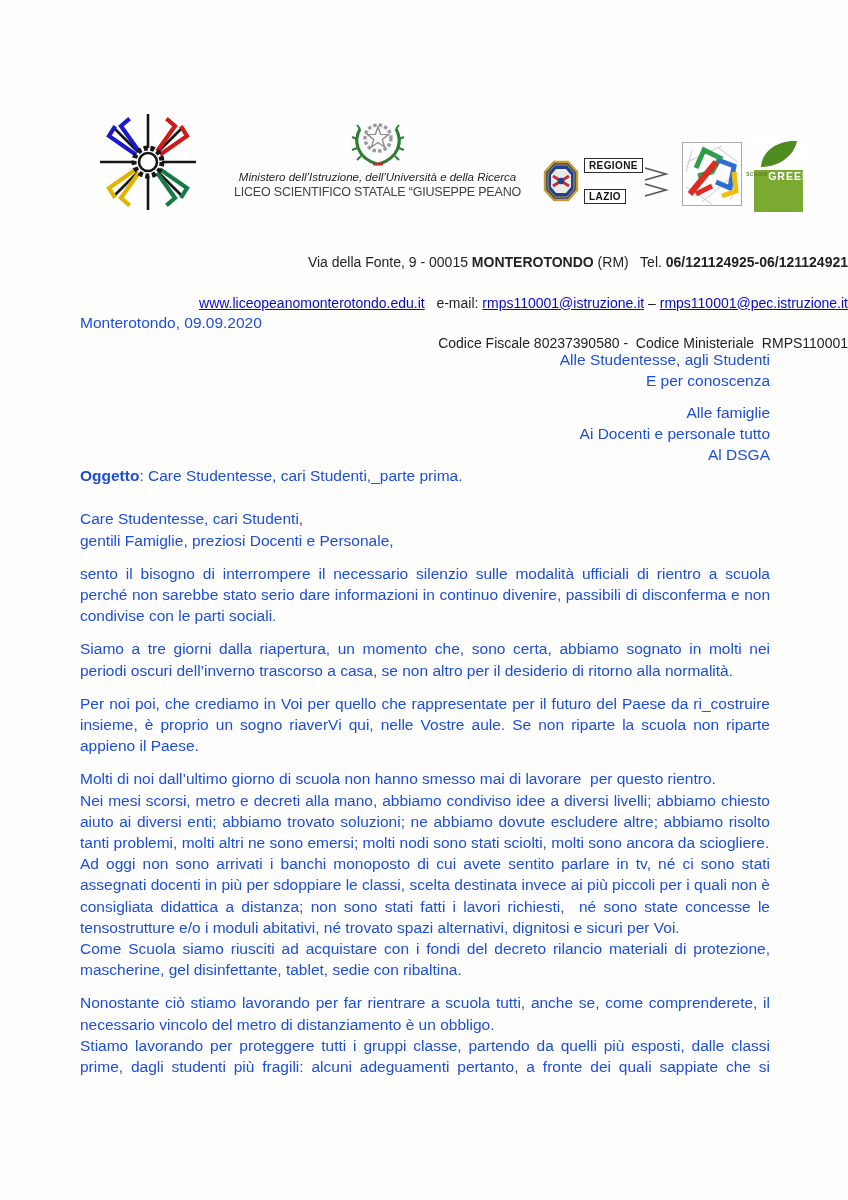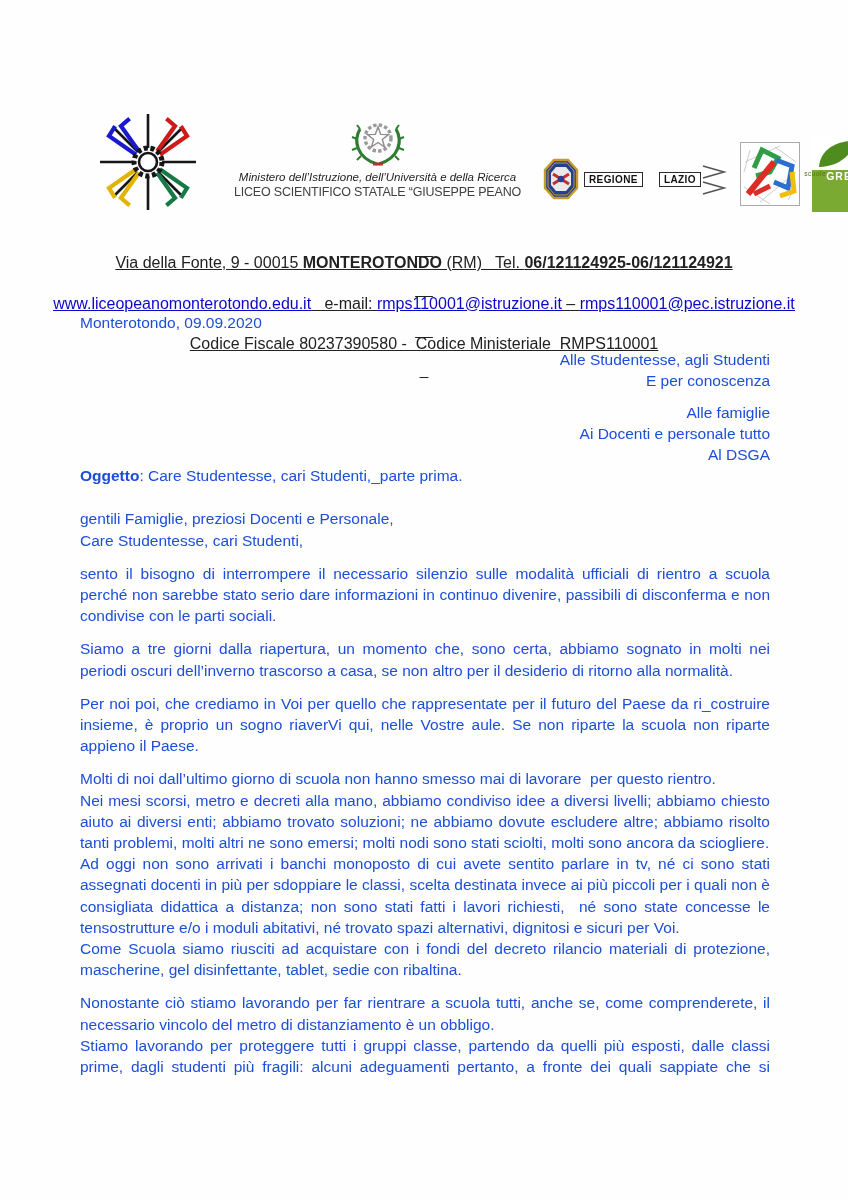--- a/index.html
+++ b/index.html
@@ -8,34 +8,34 @@
 
   
   .starburst{position:absolute;left:97px;top:111px;}
   .center-head{position:absolute;left:200px;top:117px;width:355px;text-align:center;}
   .emblem{display:block;margin:0 auto;}
   .ministry{margin:2px 0 0;font-style:italic;font-size:11.5px;line-height:12.5px;color:#222;}
   .school{margin:1px 0 0;font-size:12.5px;line-height:14px;letter-spacing:-0.2px;color:#404040;}
 
   .right-logos{position:absolute;left:543px;top:136px;display:flex;align-items:flex-start;gap:12px;}
   .regione{display:flex;align-items:center;gap:5px;margin-top:22px;}
-  .rl-text{display:flex;flex-direction:row;gap:16px;justify-content:flex-end;}
+  .rl-text{display:flex;flex-direction:column;gap:16px;justify-content:flex-end;}
   .rl-box{border:1.5px solid #2c2c2c;background:#fff;padding:0 4px;width:max-content;
           font-size:10px;font-weight:bold;letter-spacing:0.4px;line-height:13px;color:#111;}
   .chevrons{margin-left:-4px;}
   .netlogo{margin-top:6px;}
   .greenlogo{width:49px;height:76px;background:#fff;box-shadow:0 0 0 1px #e2e2e2 inset;}
   .leaf-area{height:34px;background:#fff;}
   .green-area{height:42px;background:#7baa33;display:flex;flex-direction:row;justify-content:center;text-align:center;}
   .g-small{font-size:6.5px;line-height:8px;color:#50721a;letter-spacing:0.5px;}
   .g-big{font-size:10.5px;line-height:12px;font-weight:bold;letter-spacing:1px;color:#ffffff;}
 
   
-  .address{position:absolute;left:0;top:229px;width:100%;text-align:center;
-           font-size:16px;line-height:13.5px;white-space:pre-wrap;color:#222;text-decoration:underline;}
+  .address{position:absolute;left:0;top:229px;width:100%;text-align:right;
+           font-size:14px;line-height:13.5px;white-space:pre-wrap;color:#222;}
   .address .b{font-weight:bold;}
   .link{color:#0909c6;text-decoration:underline;cursor:pointer;}
 
   
   .letter{position:absolute;left:80px;top:312px;width:690px;font-size:15.5px;line-height:21.2px;color:#1d4ed8;}
   .letter p{margin:0;}
   .recip{text-align:right;}
   .recip-primary{margin-top:16px;}
   .recip-secondary{margin-top:10px;}
   .subject{margin-top:44px;}
@@ -148,22 +148,22 @@
     </div>
     <div class="recip recip-secondary">
       <p>Alle famiglie</p>
       <p>Ai Docenti e personale tutto</p>
       <p>Al DSGA</p>
     </div>
 
     <p class="subject"><span class="b">Oggetto</span><span>: Care Studentesse, cari Studenti,_parte prima.</span></p>
 
     <div class="salutation">
+      <p>Care Studentesse, cari Studenti,</p>
       <p>gentili Famiglie, preziosi Docenti e Personale,</p>
-      <p>Care Studentesse, cari Studenti,</p>
     </div>
 
     <section class="block">
       <p class="para">sento il bisogno di interrompere il necessario silenzio sulle modalità ufficiali di rientro a scuola perché non sarebbe stato serio dare informazioni in continuo divenire, passibili di disconferma e non condivise con le parti sociali.</p>
     </section>
 
     <section class="block">
       <p class="para">Siamo a tre giorni dalla riapertura, un momento che, sono certa, abbiamo sognato in molti nei periodi oscuri dell’inverno trascorso a casa, se non altro per il desiderio di ritorno alla normalità.</p>
     </section>
 

